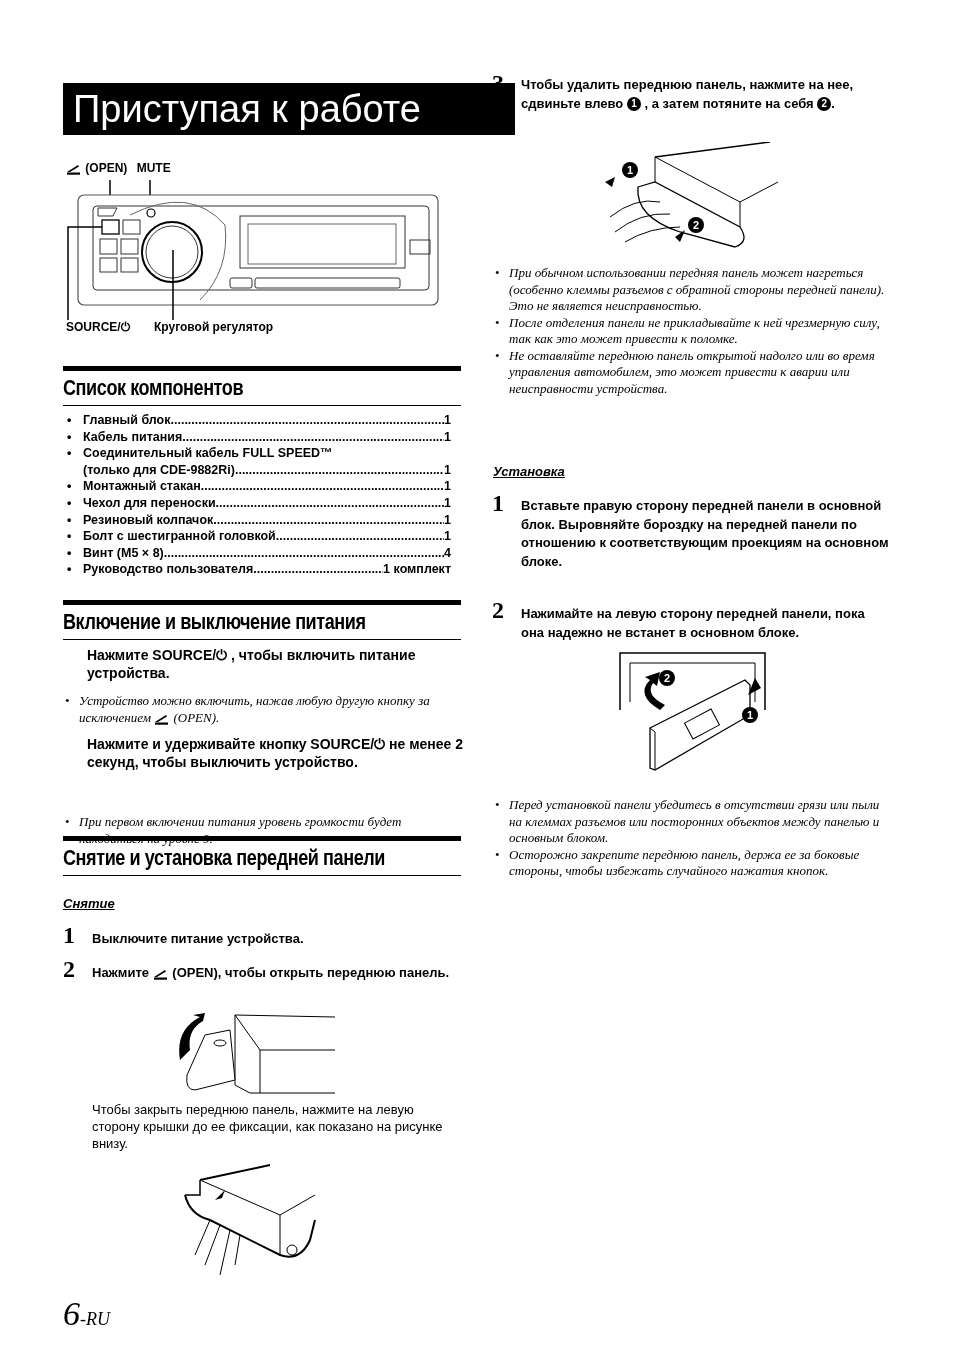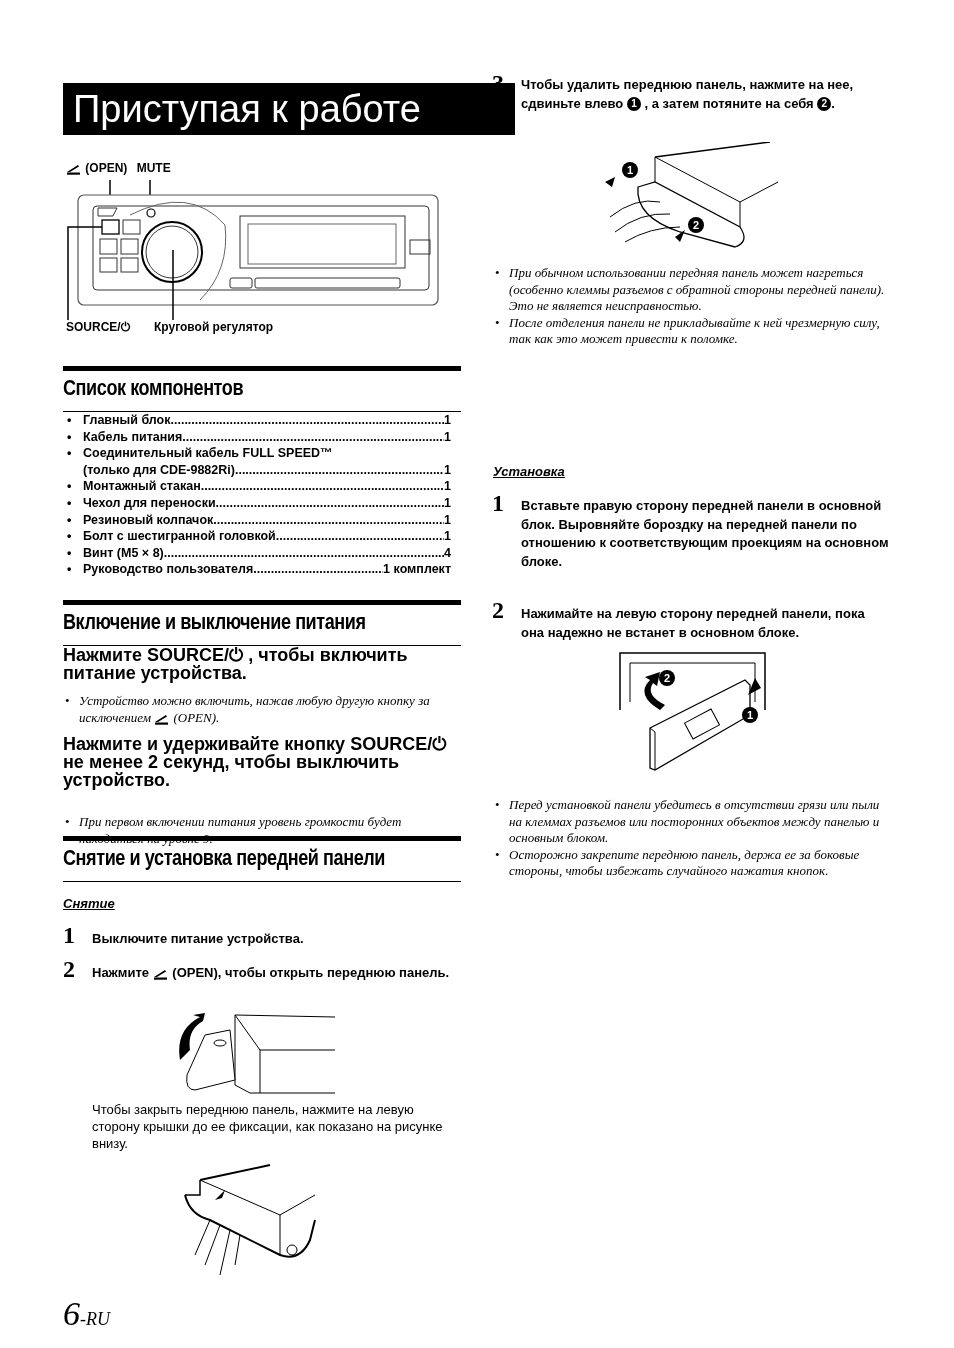--- a/index.html
+++ b/index.html
@@ -1,21 +1,21 @@
 <!DOCTYPE html>
 <html><head>
 <meta charset="utf-8">
 <style>
   html, body { margin:0; padding:0; background:#fff; }
   body { width:954px; height:1348px; position:relative; overflow:hidden; font-family:"Liberation Sans", sans-serif; color:#000; }
   .abs { position:absolute; }
   .title-bar { left:63px; top:83px; width:452px; height:52px; background:#000; color:#fff; font-size:38px; line-height:52px; padding-left:10px; box-sizing:border-box; font-family:"Liberation Sans", sans-serif; }
-  .sec-head { left:63px; width:398px; border-top:5px solid #000; border-bottom:1.5px solid #000; font-family:"Liberation Sans", sans-serif; font-weight:bold; font-size:22px; line-height:30px; padding:2px 0 8px 0; transform-origin:left; letter-spacing:-0.5px; }
+  .sec-head { left:63px; width:398px; border-top:5px solid #000; border-bottom:1.5px solid #000; font-family:"Liberation Sans", sans-serif; font-weight:bold; font-size:22px; line-height:30px; padding:2px 0 2px 0; transform-origin:left; letter-spacing:-0.5px; }
   .sec-head span { display:inline-block; transform:scaleX(0.82); transform-origin:left; white-space:nowrap; }
-  .b13 { font-weight:bold; font-size:18px; line-height:18px; }
+  .b13 { font-weight:bold; font-size:14px; line-height:18px;margin-left:24px; }
   .it { font-family:"Liberation Serif", serif; font-style:italic; font-size:13px; line-height:16.5px; }
   .bul { position:relative; padding-left:16px; }
   .bul::before { content:"•"; position:absolute; left:2px; font-style:normal; }
   .comp li { list-style:none; display:flex; font-weight:bold; font-size:12.5px; line-height:16.6px; position:relative; padding-left:20px; }
   .comp li::before { content:"•"; position:absolute; left:4px; }
   .comp { margin:0; padding:0; }
   .dots { flex:1; overflow:hidden; white-space:nowrap; }
   .dots::after { content:"................................................................................................................................"; }
   .stepnum { font-family:"Liberation Serif", serif; font-size:24px; font-weight:bold; position:absolute; }
   .steptext { position:absolute; font-weight:bold; font-size:13px; line-height:18.5px; }
@@ -190,20 +190,21 @@
   <circle cx="30" cy="28" r="8" fill="#000"></circle>
     <text x="30" y="32" fill="#fff" font-size="11" font-weight="bold" text-anchor="middle" font-family="Liberation Sans, sans-serif">1</text>
   <circle cx="96" cy="83" r="8" fill="#000"></circle>
     <text x="96" y="87" fill="#fff" font-size="11" font-weight="bold" text-anchor="middle" font-family="Liberation Sans, sans-serif">2</text>
   <path d="M75 95 L85 88 L80 100 Z" fill="#000"></path>
 </svg>
 
 <div class="abs it" style="left:493px;top:265px;width:400px;">
   <div class="bul">При обычном использовании передняя панель может нагреться (особенно клеммы разъемов с обратной стороны передней панели). Это не является неисправностью.</div>
   <div class="bul">После отделения панели не прикладывайте к ней чрезмерную силу, так как это может привести к поломке.</div>
+  <div class="bul">Не оставляйте переднюю панель открытой надолго или во время управления автомобилем, это может привести к аварии или неисправности устройства.</div>
 </div>
 
 <div class="abs sub" style="left:493px;top:464px;">Установка</div>
 <div class="stepnum" style="left:492px;top:490px;">1</div>
 <div class="steptext" style="left:521px;top:497px;width:370px;">Вставьте правую сторону передней панели в основной блок. Выровняйте бороздку на передней панели по отношению к соответствующим проекциям на основном блоке.</div>
 <div class="stepnum" style="left:492px;top:597px;">2</div>
 <div class="steptext" style="left:521px;top:605px;width:370px;">Нажимайте на левую сторону передней панели, пока она надежно не встанет в основном блоке.</div>
 
 <svg style="left:615px;top:650px;" width="160" height="135" viewBox="0 0 160 135">
   <path d="M5 60 L5 3 L150 3 L150 60" stroke="#000" stroke-width="1.5" fill="none"></path>

